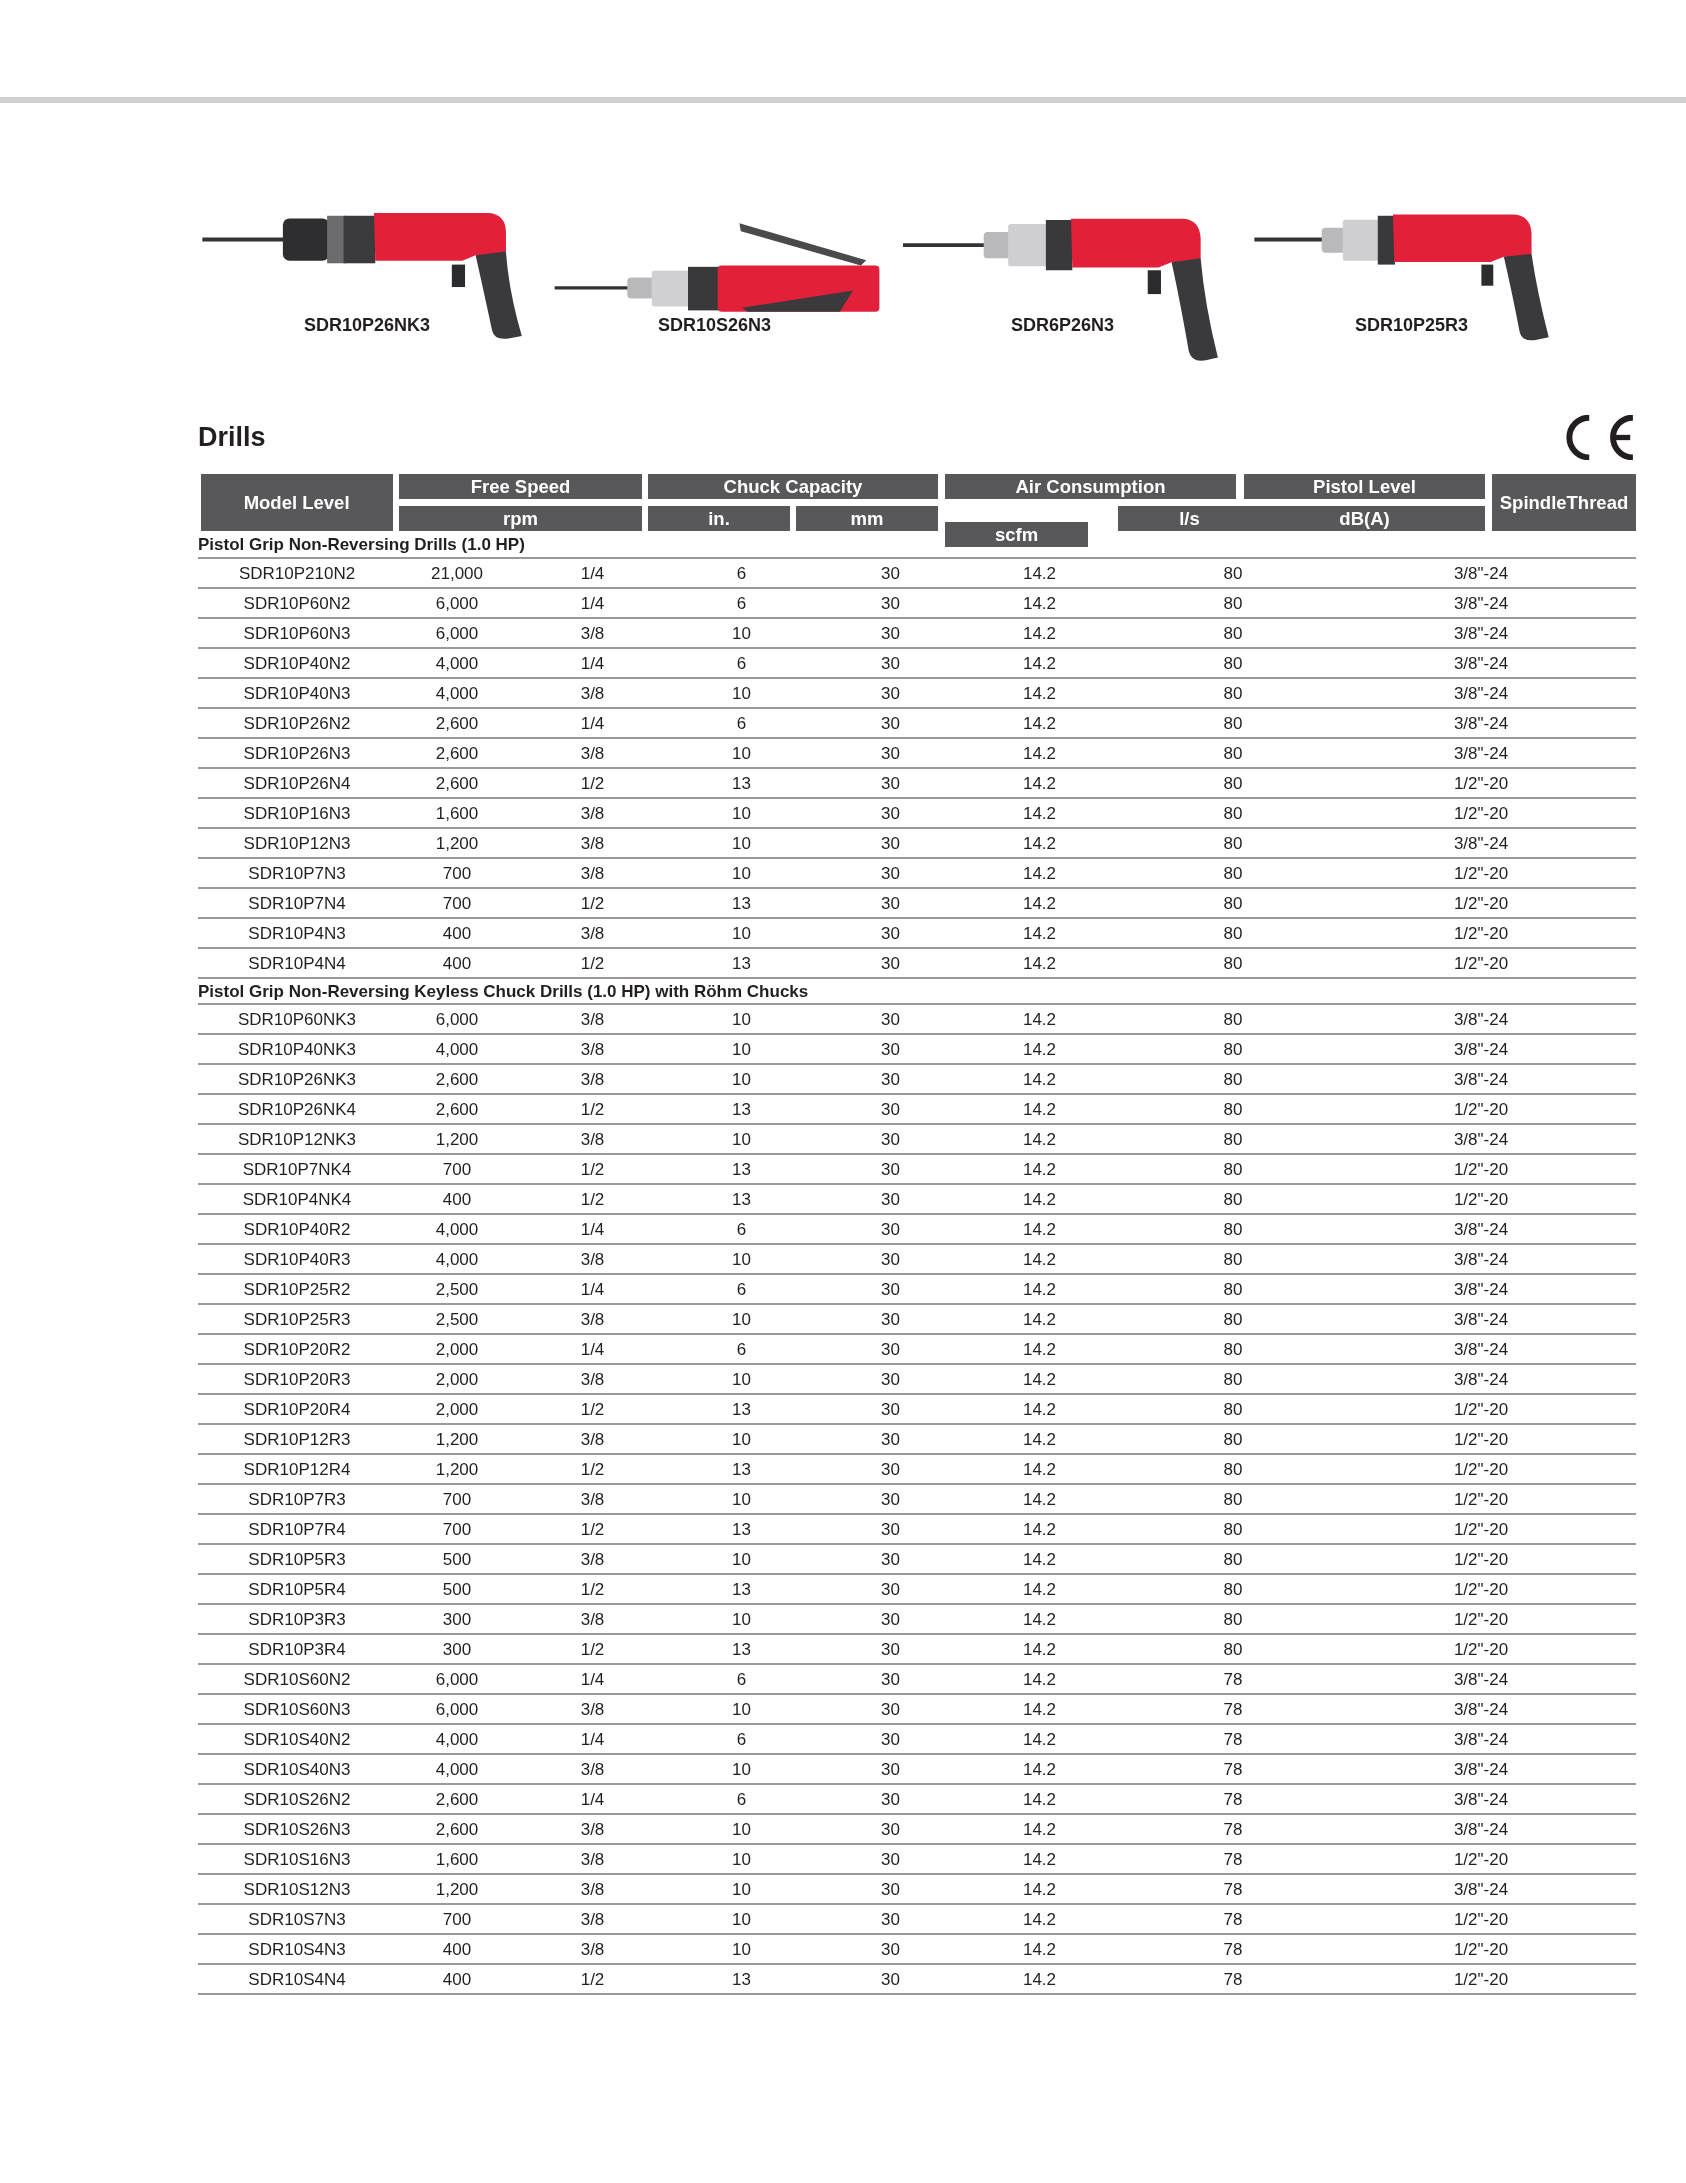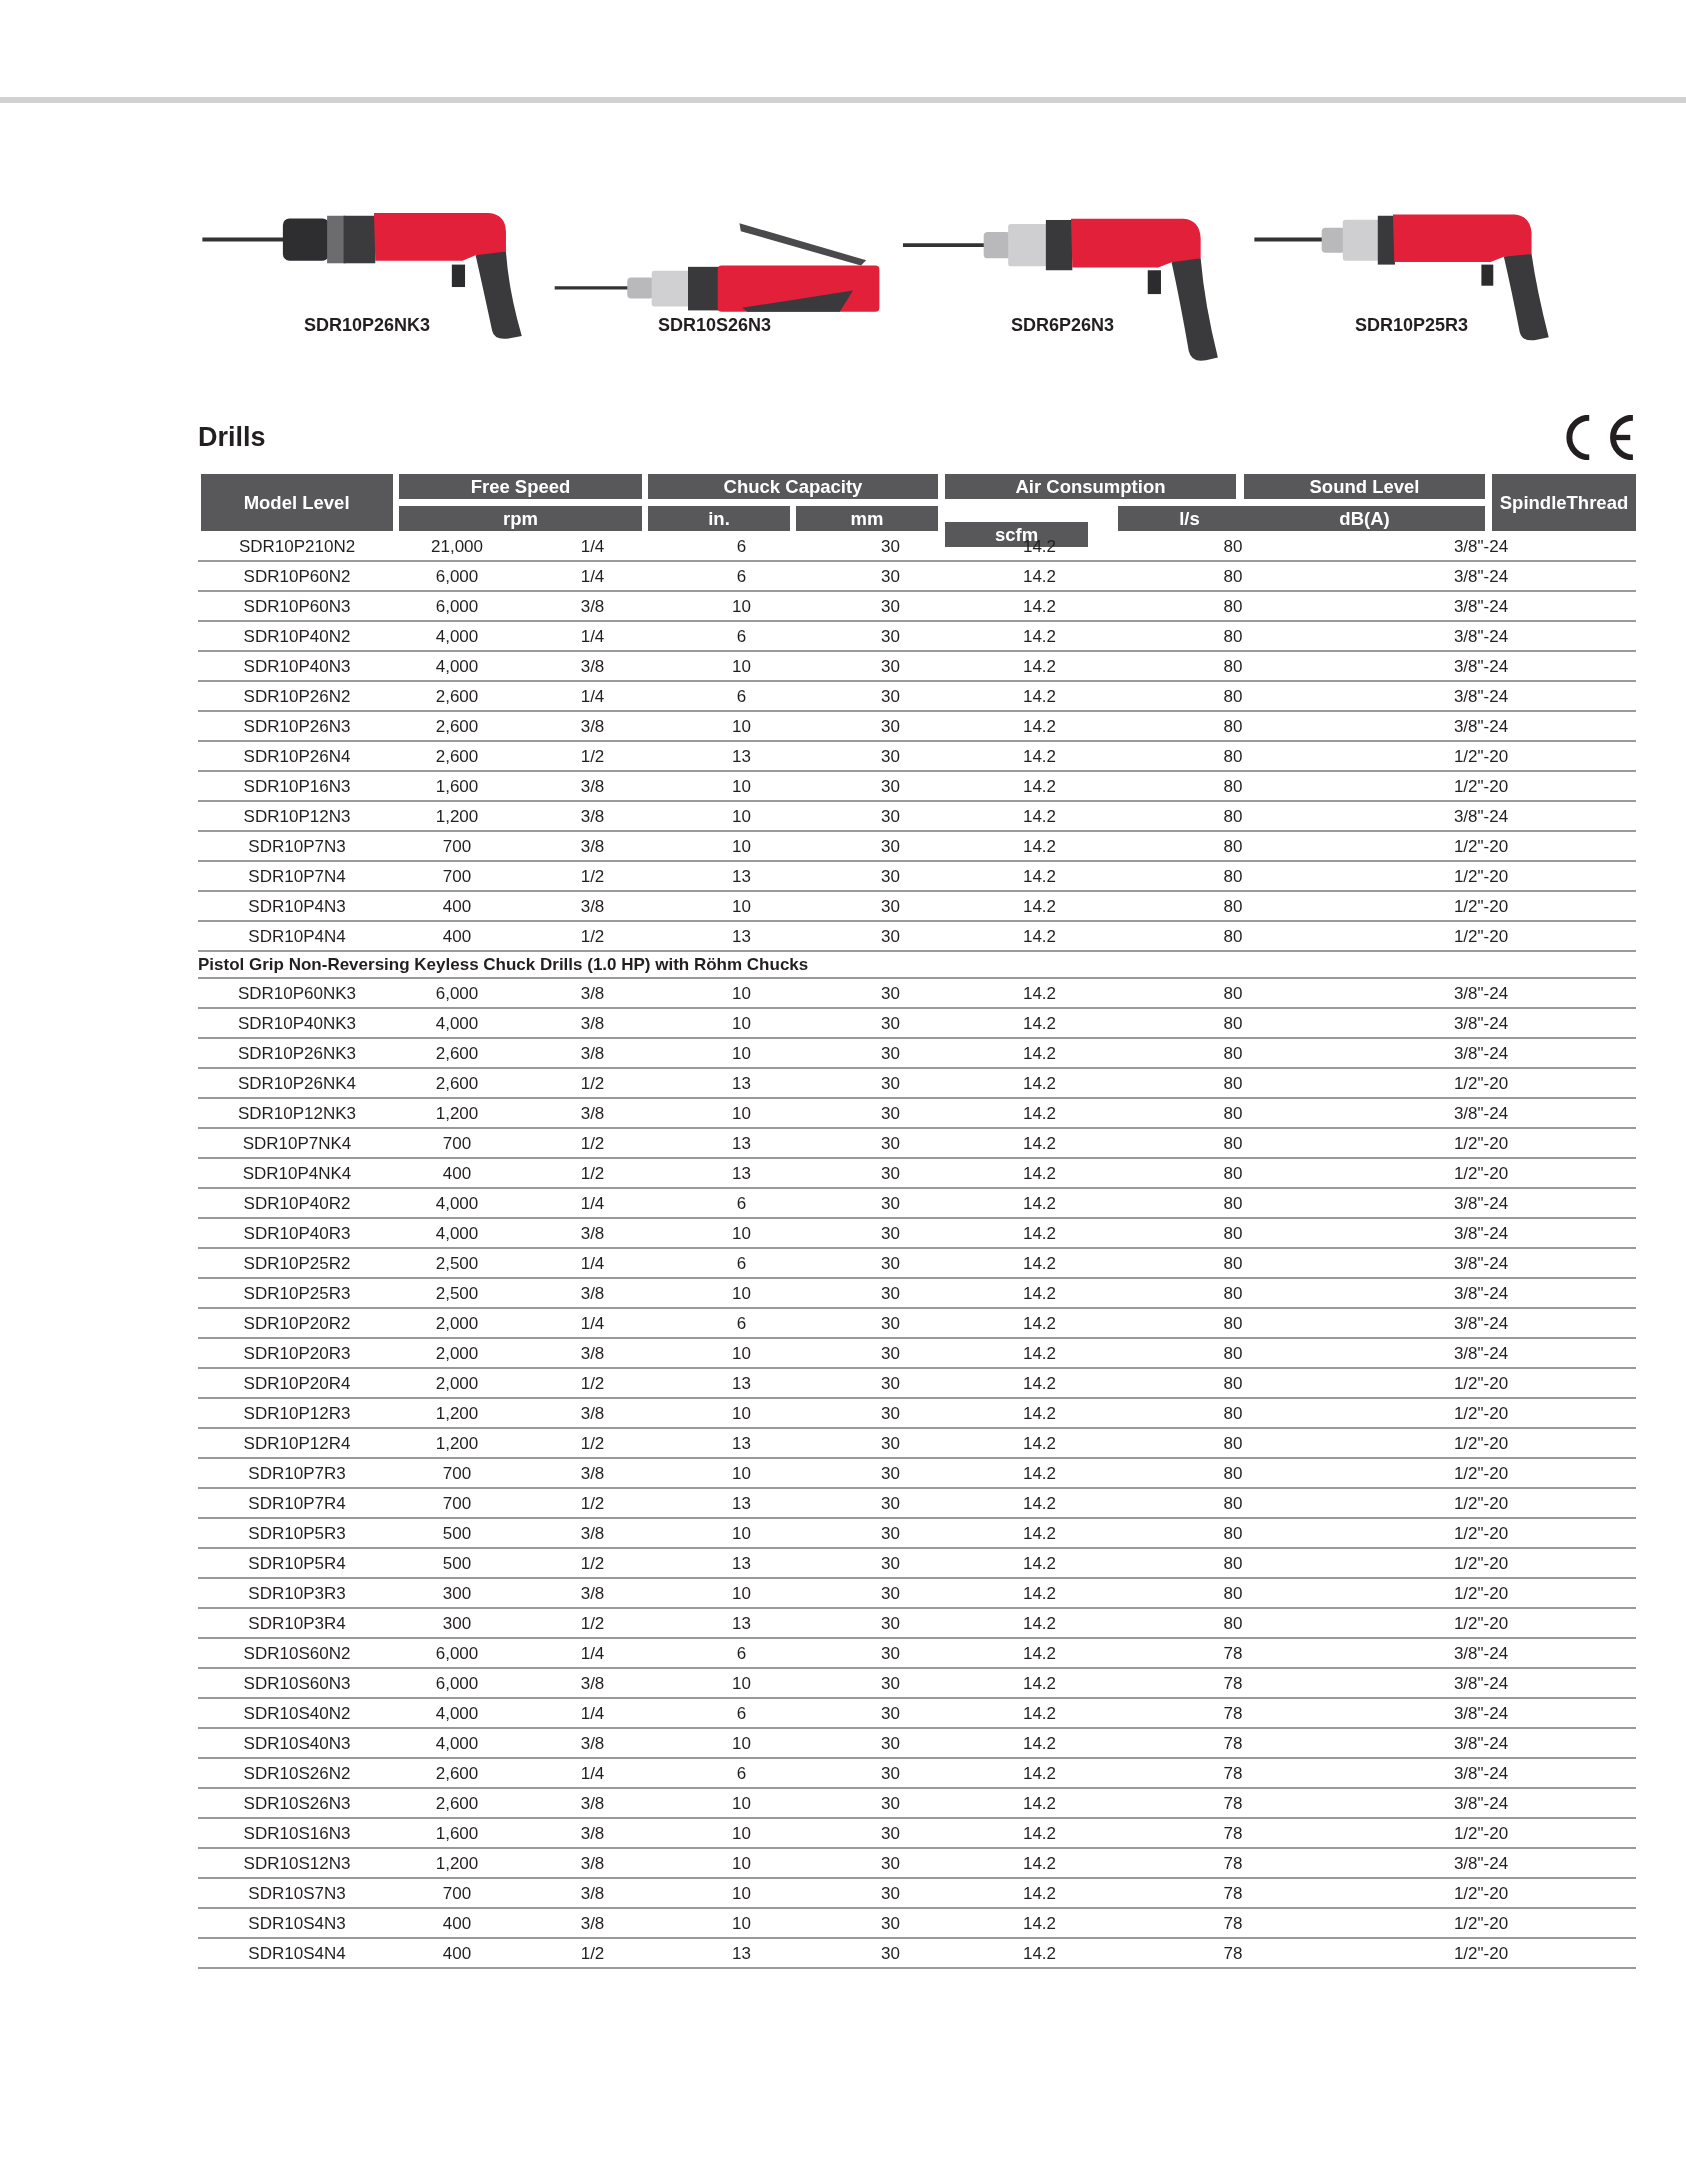--- a/index.html
+++ b/index.html
@@ -115,33 +115,34 @@
       <span>Air Consumption</span>
     </div>
   <div class="hdr" style="left:747px;top:48px;width:143px;height:25px">
       <span>scfm</span>
     </div>
   <div class="hdr" style="left:920px;top:32px;width:143px;height:25px">
       <span>l/s</span>
     </div>
 
   <div class="hdr" style="left:1046px;top:0;width:241px;height:25px">
-      <span>Sound Level</span>
+      <span>Pistol Level</span>
     </div>
   <div class="hdr" style="left:1046px;top:32px;width:241px;height:25px">
       <span>dB(A)</span>
     </div>
 
   <div class="hdr" style="left:1294px;top:0;width:144px;height:57px;">
     <span>Spindle</span>
     <span>Thread</span>
   </div>
 </div>
 
 <div class="body-rows" id="table-body">
+    <div class="group-title">Pistol Grip Non-Reversing Drills  (1.0 HP)</div>
     <div class="row">
       <span class="c-model">SDR10P210N2</span>
       <span class="c-rpm">21,000</span>
       <span class="c-in">1/4</span>
       <span class="c-mm">6</span>
       <span class="c-scfm">30</span>
       <span class="c-ls">14.2</span>
       <span class="c-db">80</span>
       <span class="c-thr">3/8"-24</span>
     </div>

